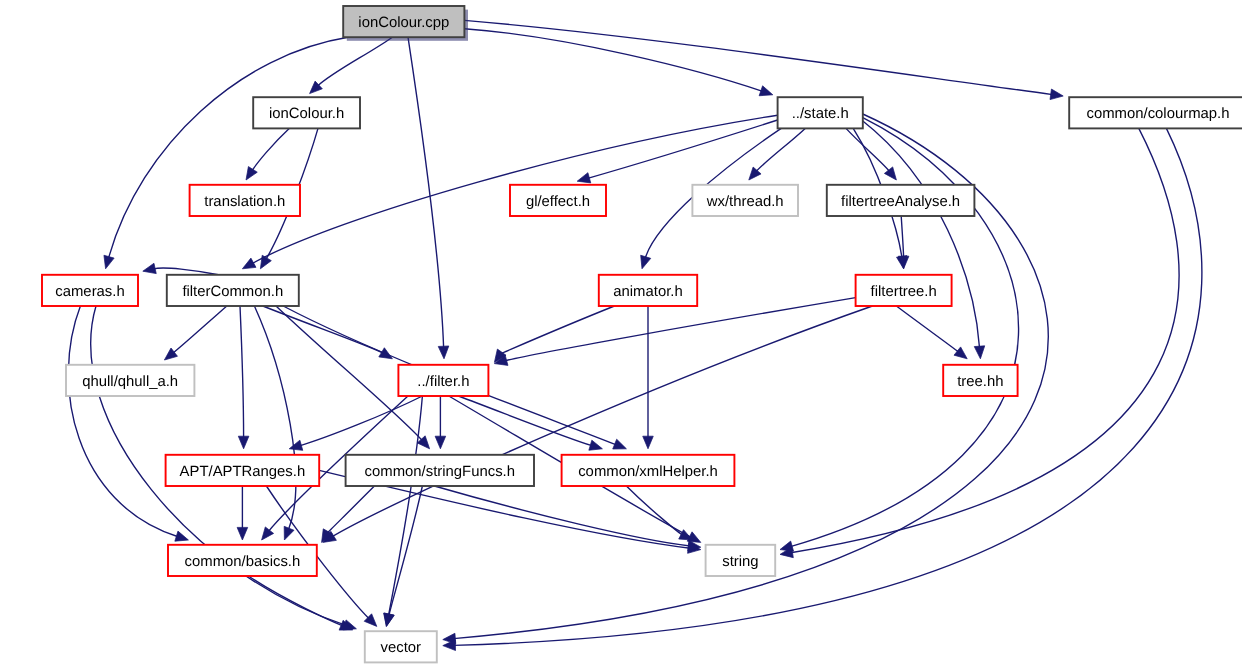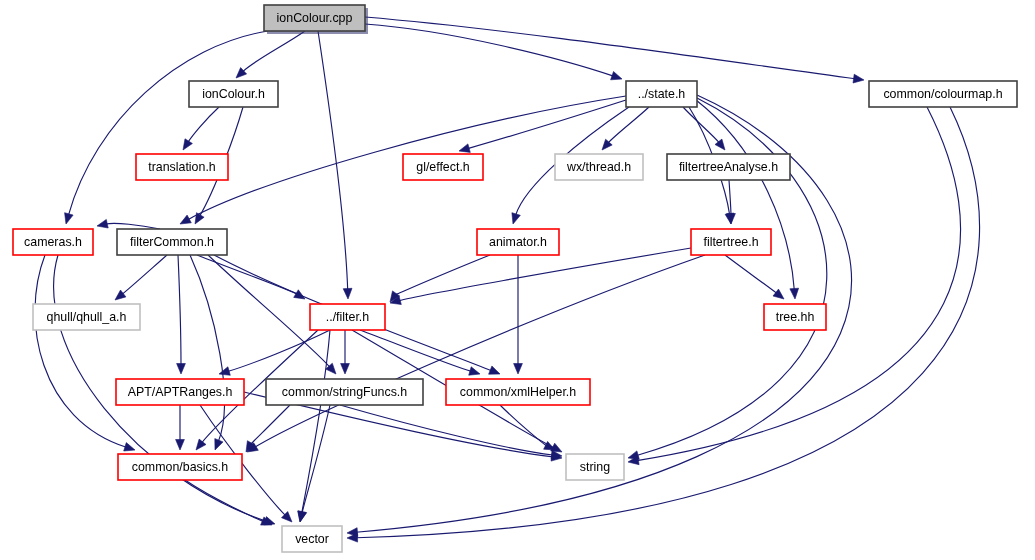--- a/index.html
+++ b/index.html
@@ -10,20 +10,21 @@
   body {
     width: 1035px;
     height: 560px;
     overflow: hidden;
     font-family: "Liberation Sans", sans-serif;
   }
   #graph-root {
     position: relative;
     width: 876px;
     height: 560px;
+    padding-left: 22px;
   }
   svg#depgraph {
     display: block;
     width: 1035px;
     height: 560px;
   }
   .edge-path {
     fill: none;
     stroke: #191970;
     stroke-width: 1.15;

